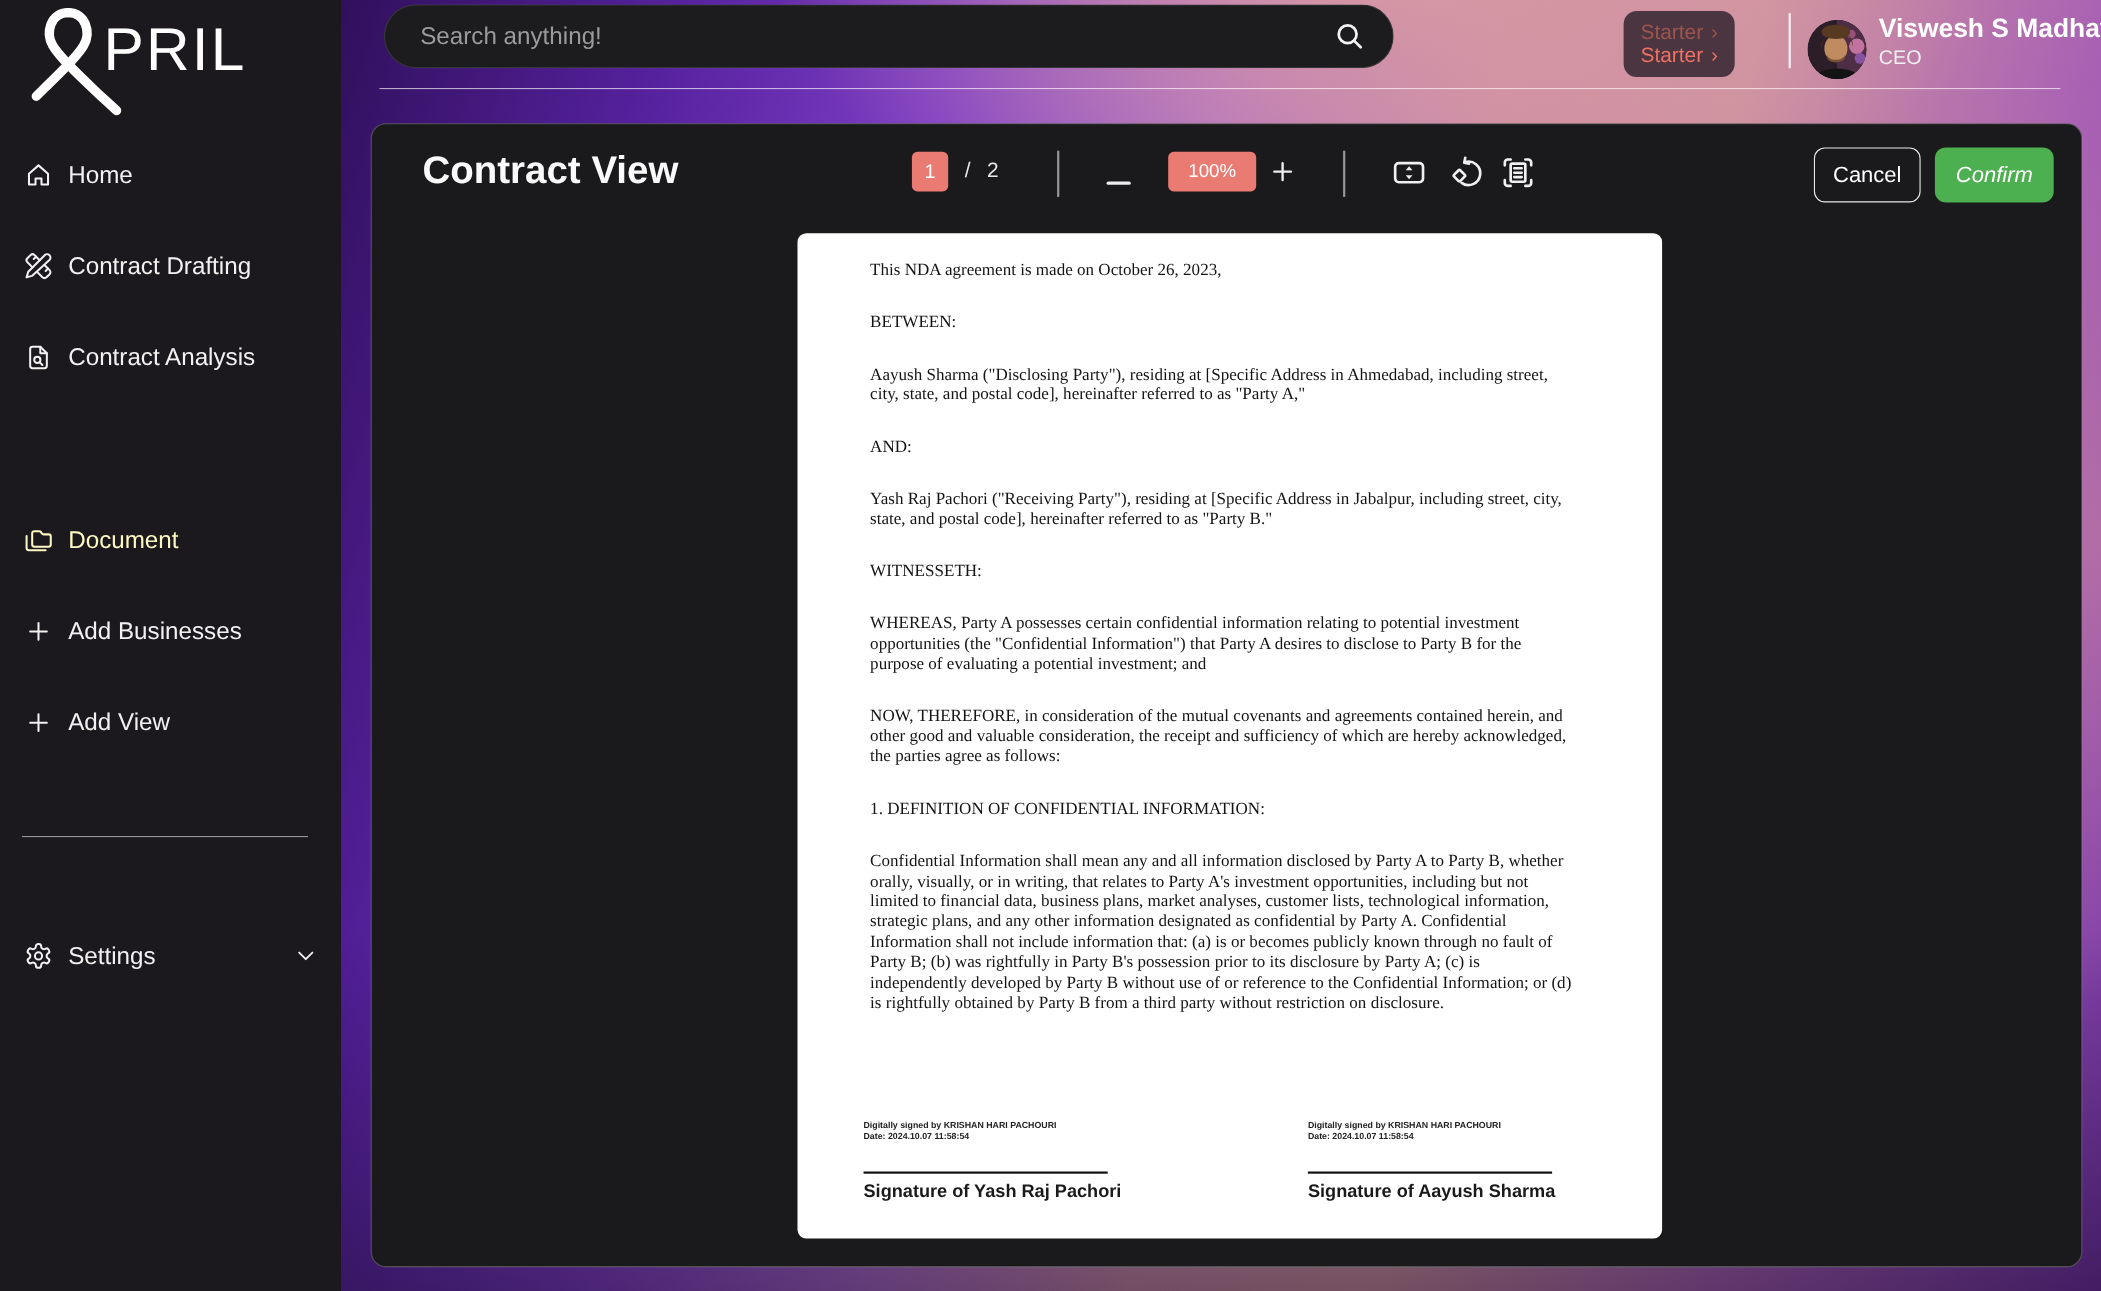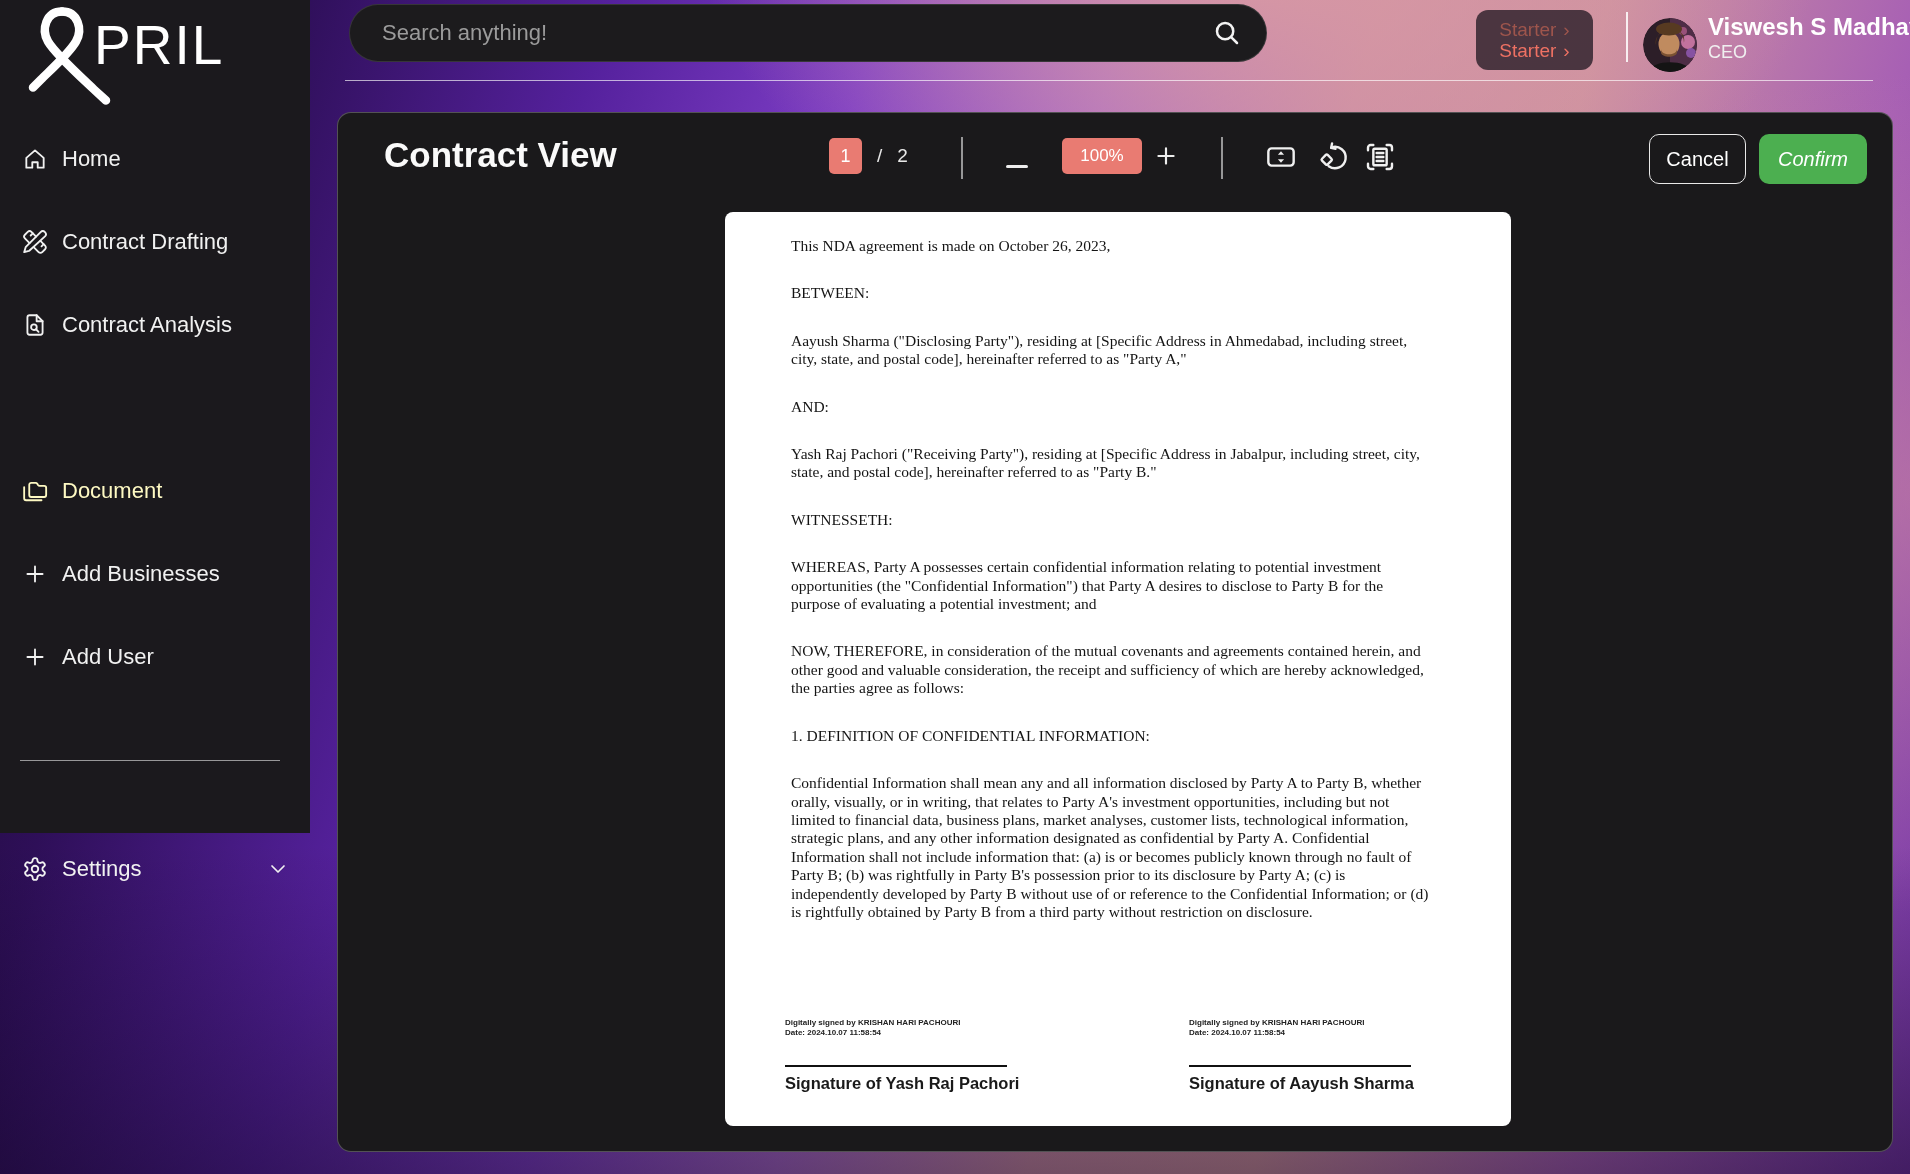--- a/index.html
+++ b/index.html
@@ -11,21 +11,21 @@
       radial-gradient(1100px 700px at 101% 42%, rgba(205,135,160,0.55) 0%, rgba(205,135,160,0) 60%),
       linear-gradient(180deg, rgba(0,0,0,0) 72%, rgba(8,2,18,0.45) 100%),
       linear-gradient(107deg, #170827 0%, #2e0f58 13%, #55219d 27%, #7e3ec6 39%, #a868c9 50%, #c98ba6 61%, #cd91a0 71%, #a760b4 85%, #7233a5 100%);
     position:relative;
     color:#f1f1f1;
   }
   svg { display:block; }
   .ic { stroke:currentColor; fill:none; stroke-width:1.7; stroke-linecap:round; stroke-linejoin:round; }
 
   
-  .sidebar { position:absolute; left:0; top:0; width:310px; height:833px; background:#1b191d; z-index:3; }
+  .sidebar { position:absolute; left:0; top:0; width:310px; height:1174px; background:#1b191d; z-index:3; }
   .logo { position:absolute; left:16px; top:2px; width:230px; height:110px; }
   .logo-ribbon { position:absolute; left:0; top:0; }
   .logo-text { position:absolute; left:78px; top:11px; font-size:55px; font-weight:500; letter-spacing:2px; color:#fff; }
   .nav-item { position:absolute; left:22px; width:268px; height:36px; display:flex; align-items:center; gap:14px;
               font-size:22px; color:#f1f1f1; cursor:pointer; }
   .nav-item.active { color:#fef9c3;align-items:center; }
   .nav-item .lbl { white-space:nowrap; }
   .side-divider { position:absolute; left:20px; top:760px; width:260px; height:1px; background:rgba(255,255,255,0.55); }
   .settings-row { top:851px; }
   .settings-row .chev { margin-left:auto; }
@@ -33,21 +33,21 @@
   
   .search-pill { position:absolute; left:349px; top:4px; width:918px; height:58px; border-radius:29px;
                  background:#1c1b1d; border:1px solid rgba(255,255,255,0.12); z-index:2;
                  display:flex; align-items:center; }
   .search-pill input { flex:1; background:transparent; border:none; outline:none; color:#cfcfcf;
                        font-size:22px; padding-left:32px; font-family:inherit; }
   .search-pill input::placeholder { color:#9b9b9b; }
   .search-icon { margin-right:24px; color:#f3f3f3; }
   .top-divider { position:absolute; left:345px; top:80px; width:1528px; height:1px; background:rgba(255,255,255,0.65); z-index:2; }
 
-  .plan-badge { position:absolute; left:1476px; top:10px; width:117px; height:60px; border-radius:12px;
+  .plan-badge { position:absolute; left:1476px; top:10px; width:101px; height:60px; border-radius:12px;
                 background:rgba(22,17,26,0.72); z-index:2; display:flex; flex-direction:column;
                 justify-content:center; align-items:center; line-height:1.12; cursor:pointer; }
   .plan-row { font-size:19px; display:flex; gap:7px; align-items:center; }
   .plan-row.r1 { color:#9e554c; }
   .plan-row.r2 { color:#ee7163; }
   .topbar-vdiv { position:absolute; left:1626px; top:12px; width:2px; height:50px; background:rgba(255,255,255,0.85); z-index:2; }
   .avatar { position:absolute; left:1643px; top:18px; width:54px; height:54px; border-radius:50%; overflow:hidden; z-index:2; cursor:pointer; }
   .user-name { position:absolute; left:1708px; top:13px; font-size:24px; font-weight:700; color:#fff; z-index:2; white-space:nowrap; }
   .user-role { position:absolute; left:1708px; top:42px; font-size:18px; color:#f0f0f0; z-index:2; }
 
@@ -142,21 +142,21 @@
     <svg class="ic" width="26" height="26" viewBox="0 0 24 24">
       <path d="M12 5v14M5 12h14"></path>
     </svg>
     <span class="lbl">Add Businesses</span>
   </div>
 
   <div class="nav-item" style="top:639px">
     <svg class="ic" width="26" height="26" viewBox="0 0 24 24">
       <path d="M12 5v14M5 12h14"></path>
     </svg>
-    <span class="lbl">Add User</span>
+    <span class="lbl">Add View</span>
   </div>
 
   <div class="side-divider"></div>
 
   <div class="nav-item settings-row">
     <svg class="ic" width="26" height="26" viewBox="0 0 24 24">
       <path d="M12.22 2h-.44a2 2 0 0 0-2 2v.18a2 2 0 0 1-1 1.73l-.43.25a2 2 0 0 1-2 0l-.15-.08a2 2 0 0 0-2.73.73l-.22.38a2 2 0 0 0 .73 2.73l.15.1a2 2 0 0 1 1 1.72v.51a2 2 0 0 1-1 1.74l-.15.09a2 2 0 0 0-.73 2.73l.22.38a2 2 0 0 0 2.73.73l.15-.08a2 2 0 0 1 2 0l.43.25a2 2 0 0 1 1 1.73V20a2 2 0 0 0 2 2h.44a2 2 0 0 0 2-2v-.18a2 2 0 0 1 1-1.73l.43-.25a2 2 0 0 1 2 0l.15.08a2 2 0 0 0 2.73-.73l.22-.39a2 2 0 0 0-.73-2.73l-.15-.08a2 2 0 0 1-1-1.74v-.5a2 2 0 0 1 1-1.74l.15-.09a2 2 0 0 0 .73-2.73l-.22-.38a2 2 0 0 0-2.73-.73l-.15.08a2 2 0 0 1-2 0l-.43-.25a2 2 0 0 1-1-1.73V4a2 2 0 0 0-2-2z"></path>
       <circle cx="12" cy="12" r="3"></circle>
     </svg>
     <span class="lbl">Settings</span>

